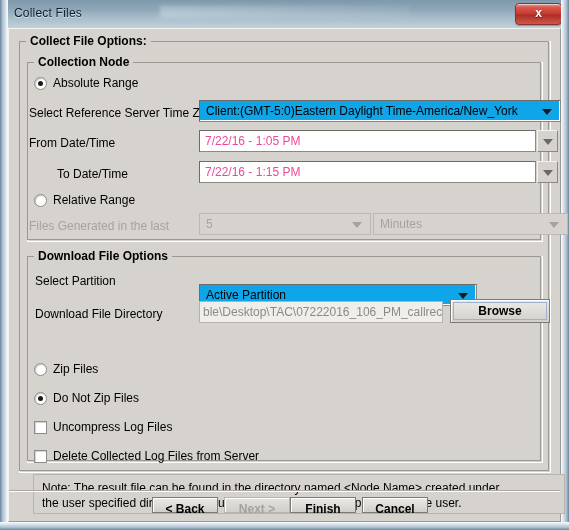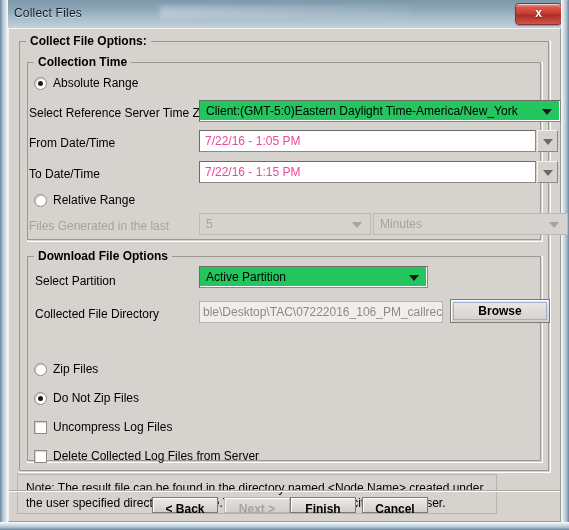--- a/index.html
+++ b/index.html
@@ -190,21 +190,21 @@
     border: 1px solid #8f8c87;
     box-shadow: inset 1px 1px 1px rgba(0,0,0,0.18);
     cursor: pointer;
   }
 
   
   .combo {
     position: absolute;
     box-sizing: border-box;
     height: 22px;
-    background: #22c55e;
+    background: #0ea5e9;
     border: 1px solid #8c8984;
     border-top-color: #6e6b66;
     border-left-color: #6e6b66;
     box-shadow: inset -1px -1px 0 #ffffff;
     cursor: pointer;
   }
   .combo .combo-text {
     position: absolute;
     left: 6px;
     top: 3px;
@@ -366,41 +366,41 @@
   <div class="frame-bottom"></div>
 
   <div class="client">
     <div class="panel">
 
       <div class="group" style="left:10px; top:12px; width:532px; height:432px;">
         <div class="group-title">Collect File Options:</div>
       </div>
 
       <div class="group" style="left:18px; top:33px; width:516px; height:180px;">
-        <div class="group-title">Collection Time</div>
+        <div class="group-title">Collection Node</div>
       </div>
 
       <div class="radio checked" style="left:25px; top:48px;"></div>
       <div class="lbl" style="left:44px; top:47px;">Absolute Range</div>
 
       <div class="lbl" style="left:20px; top:77px;">Select Reference Server Time Zone</div>
       <div class="combo" style="left:190px; top:71px; width:362px;">
         <div class="combo-text">Client:(GMT-5:0)Eastern Daylight Time-America/New_York</div>
         <div class="arrow"></div>
       </div>
 
       <div class="lbl" style="left:20px; top:107px;">From Date/Time</div>
       <div class="fieldbox" style="left:190px; top:101px; width:337px;">
         <div class="fb-text">7/22/16 - 1:05 PM</div>
       </div>
       <div class="dropbtn" style="left:528px; top:101px;">
         <div class="arrow2"></div>
       </div>
 
-      <div class="lbl" style="left:20px; top:138px;">To Date/Time</div>
+      <div class="lbl" style="left:20px; top:138px;padding-left:28px;">To Date/Time</div>
       <div class="fieldbox" style="left:190px; top:132px; width:337px;">
         <div class="fb-text">7/22/16 - 1:15 PM</div>
       </div>
       <div class="dropbtn" style="left:528px; top:132px;">
         <div class="arrow2"></div>
       </div>
 
       <div class="radio" style="left:25px; top:165px;"></div>
       <div class="lbl" style="left:44px; top:164px;">Relative Range</div>
 
@@ -412,44 +412,44 @@
       <div class="combo disabled" style="left:364px; top:184px; width:195px;">
         <div class="combo-text">Minutes</div>
         <div class="arrow disabled"></div>
       </div>
 
       <div class="group" style="left:18px; top:227px; width:516px; height:207px;">
         <div class="group-title">Download File Options</div>
       </div>
 
       <div class="lbl" style="left:26px; top:245px;">Select Partition</div>
-      <div class="combo" style="left:190px; top:237px; width:229px;">
+      <div class="combo" style="left:190px; top:255px; width:278px;">
         <div class="combo-text">Active Partition</div>
         <div class="arrow"></div>
       </div>
 
-      <div class="lbl" style="left:26px; top:278px;">Collected File Directory</div>
+      <div class="lbl" style="left:26px; top:278px;">Download File Directory</div>
       <div class="textinput" style="left:190px; top:272px; width:244px;">
         <div class="ti-text">ble\Desktop\TAC\07222016_106_PM_callrec_fail</div>
       </div>
       <div class="btn focused" style="left:441px; top:270px; width:100px; height:24px;">Browse</div>
 
       <div class="radio" style="left:25px; top:334px;"></div>
       <div class="lbl" style="left:44px; top:333px;">Zip Files</div>
 
       <div class="radio checked" style="left:25px; top:363px;"></div>
       <div class="lbl" style="left:44px; top:362px;">Do Not Zip Files</div>
 
       <div class="checkbox" style="left:25px; top:392px;"></div>
       <div class="lbl" style="left:44px; top:391px;">Uncompress Log Files</div>
 
       <div class="checkbox" style="left:25px; top:421px;"></div>
       <div class="lbl" style="left:44px; top:420px;">Delete Collected Log Files from Server</div>
 
-      <div class="notebox" style="left:8px; top:445px; width:480px; height:40px;">
+      <div class="notebox" style="left:24px; top:445px; width:532px; height:40px;">
         <div class="note-line" style="top:6px;">Note: The result file can be found in the directory named &lt;Node Name&gt; created under</div>
         <div class="note-line" style="top:21px;">the user specified directory structure.The File Name is as specified by the user.</div>
       </div>
 
     </div>
   </div>
 
   <div class="sep" style="left:9px; top:490px; width:551px;"></div>
   <div class="sep-hi" style="left:9px; top:491px; width:551px;"></div>
 

